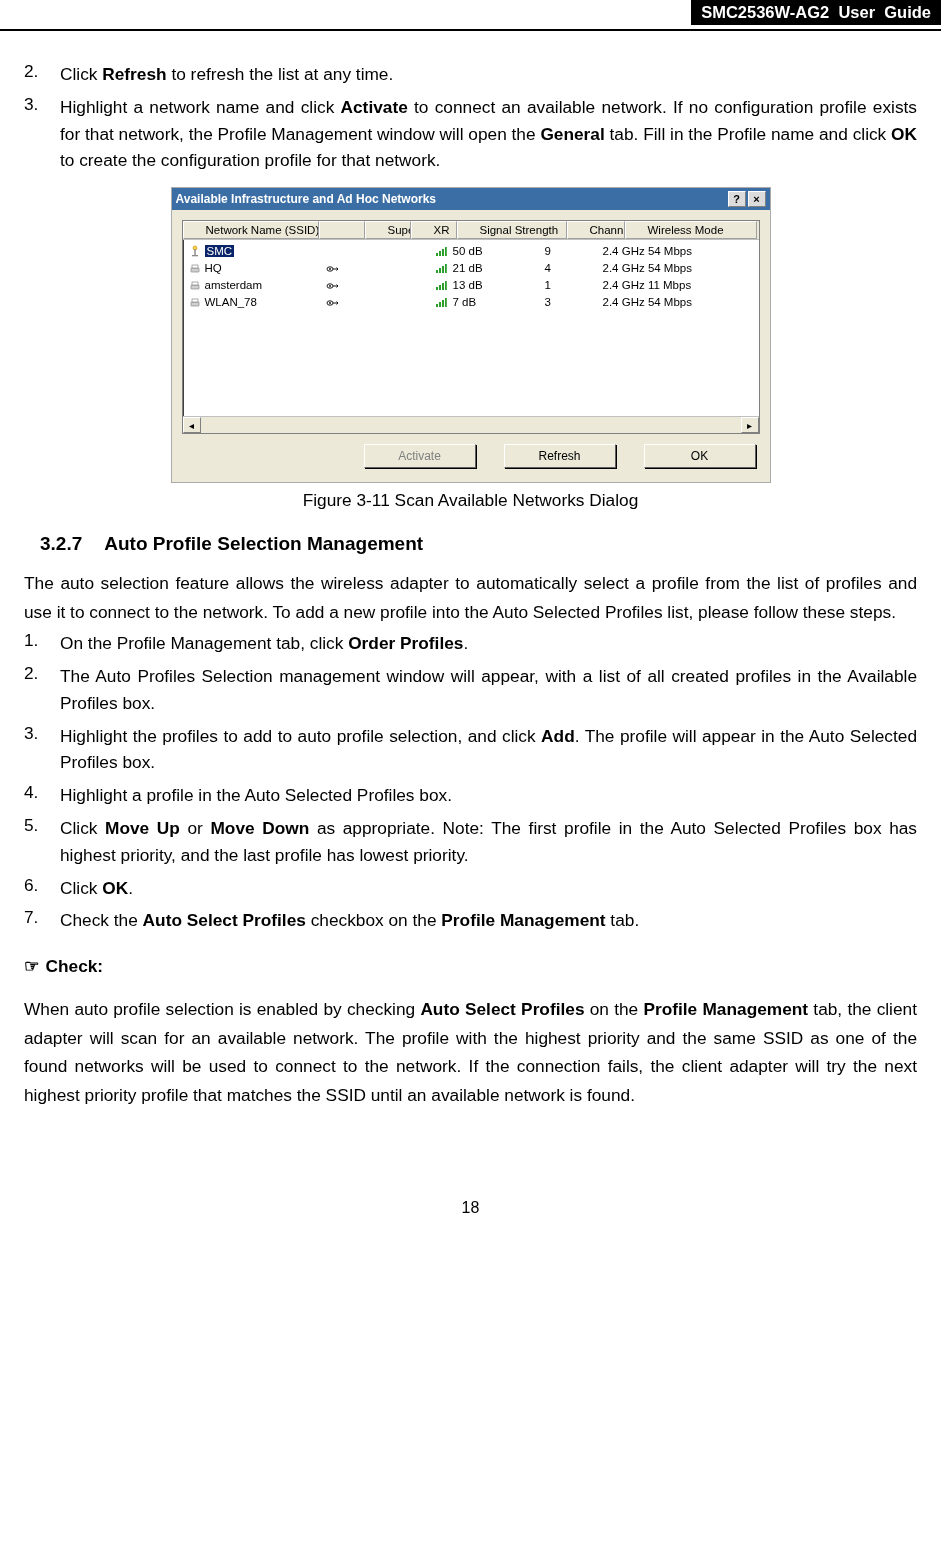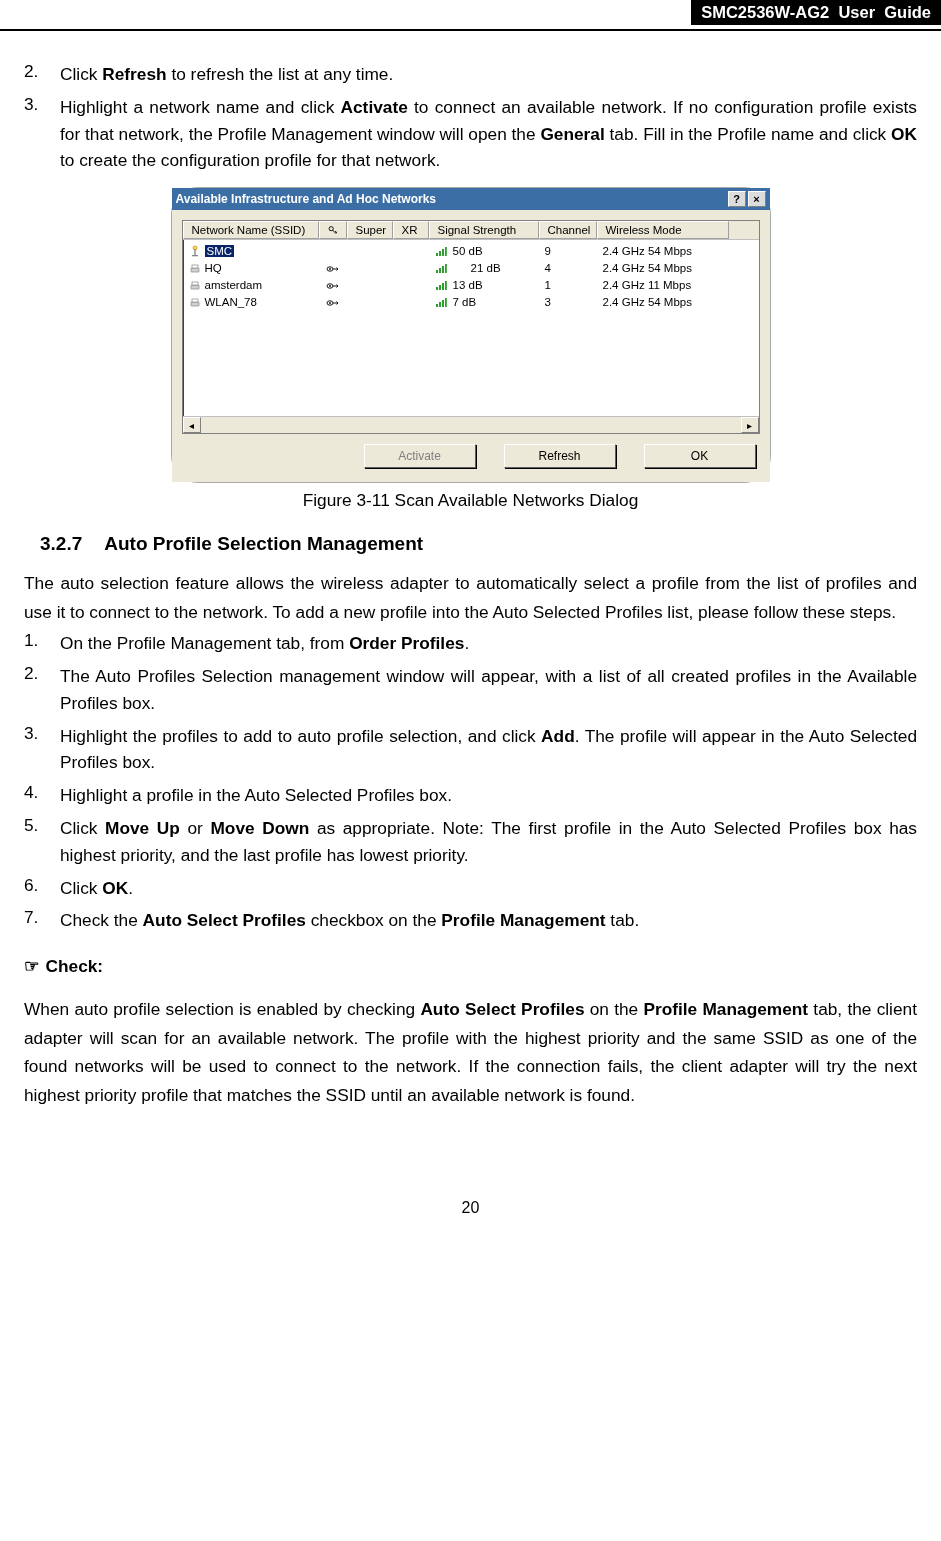--- a/index.html
+++ b/index.html
@@ -65,21 +65,20 @@
 
   
   .win {
     width: 598px;
     box-sizing: border-box;
     font-family: Tahoma, Arial, sans-serif;
     font-size: 11.5px;
     color: #000;
     background: #ece9d8;
     box-shadow: 0 0 0 1px #aaa;
-    border-radius: 26px;
   }
   .win-title {
     background: linear-gradient(#3a6ea5, #3a6ea5);
     color: #fff;
     display: flex;
     align-items: center;
     padding: 3px 4px;
     font-weight: bold;
     font-size: 12px;
   }
@@ -110,21 +109,21 @@
   }
   .lv-header {
     display: flex;
     background: #ece9d8;
     border-bottom: 1px solid #c0c0c0;
   }
   .lv-header > div {
     border: 1px solid #fff;
     border-right-color: #a0a0a0;
     border-bottom-color: #a0a0a0;
-    padding: 2px 8px;
+    padding: 2px 22px;
     box-sizing: border-box;
     white-space: nowrap;
     overflow: hidden;
   }
   .col-ssid  { width: 136px; }
   .col-sec   { width: 28px; display:flex; align-items:center; justify-content:center; }
   .col-super { width: 46px; }
   .col-xr    { width: 36px; }
   .col-sig   { width: 110px; }
   .col-ch    { width: 58px; }
@@ -298,21 +297,21 @@
                     <svg width="14" height="10" viewBox="0 0 14 10">
                       <ellipse cx="4" cy="5" rx="3" ry="2.2" fill="none" stroke="#000" stroke-width="0.9"></ellipse>
                       <circle cx="4" cy="5" r="0.9" fill="#000"></circle>
                       <path d="M7 5 H12" stroke="#000" stroke-width="0.9"></path>
                       <path d="M12 5 L10.5 3.5 M12 5 L10.5 6.5" stroke="#000" stroke-width="0.9"></path>
                     </svg>
                   </span>
                 </div>
                 <div class="col-super"></div>
                 <div class="col-xr"></div>
-                <div class="col-sig" style="display: flex; align-items: center; gap: 24px;">
+                <div class="col-sig" style="display: flex; align-items: center; gap: 6px;">
                   <span>
                     <svg width="12" height="11" viewBox="0 0 12 11">
                       <rect x="1" y="7" width="2" height="3" fill="#2a9d2a"></rect>
                       <rect x="4" y="5" width="2" height="5" fill="#2a9d2a"></rect>
                       <rect x="7" y="3" width="2" height="7" fill="#2a9d2a"></rect>
                       <rect x="10" y="1" width="1.8" height="9" fill="#2a9d2a"></rect>
                     </svg>
                   </span>
                   <span>21 dB</span>
                 </div>
@@ -410,21 +409,21 @@
   <div class="section-heading">
     <span>3.2.7</span>
     <span>Auto Profile Selection Management</span>
   </div>
 
   <div class="para">The auto selection feature allows the wireless adapter to automatically select a profile from the list of profiles and use it to connect to the network. To add a new profile into the Auto Selected Profiles list, please follow these steps.</div>
 
   <ul class="ol-top" id="steps-list">
       <li>
         <div class="num">1.</div>
-        <div class="body"><span>On the Profile Management tab, from </span><b>Order Profiles</b><span>.</span></div>
+        <div class="body"><span>On the Profile Management tab, click </span><b>Order Profiles</b><span>.</span></div>
       </li>
       <li>
         <div class="num">2.</div>
         <div class="body"><span>The Auto Profiles Selection management window will appear, with a list of all created profiles in the Available Profiles box.</span></div>
       </li>
       <li>
         <div class="num">3.</div>
         <div class="body"><span>Highlight the profiles to add to auto profile selection, and click </span><b>Add</b><span>. The profile will appear in the Auto Selected Profiles box.</span></div>
       </li>
       <li>
@@ -445,15 +444,15 @@
       </li>
     </ul>
 
   <div class="note-line">
     <span>☞</span>
     <span>Check:</span>
   </div>
 
   <div class="para" id="note-body"><span>When auto profile selection is enabled by checking </span><b>Auto Select Profiles</b><span> on the </span><b>Profile Management</b><span> tab, the client adapter will scan for an available network. The profile with the highest priority and the same SSID as one of the found networks will be used to connect to the network. If the connection fails, the client adapter will try the next highest priority profile that matches the SSID until an available network is found.</span></div>
 
-  <div class="page-num">20</div>
+  <div class="page-num">18</div>
 
 </div>
 
 </body></html>

